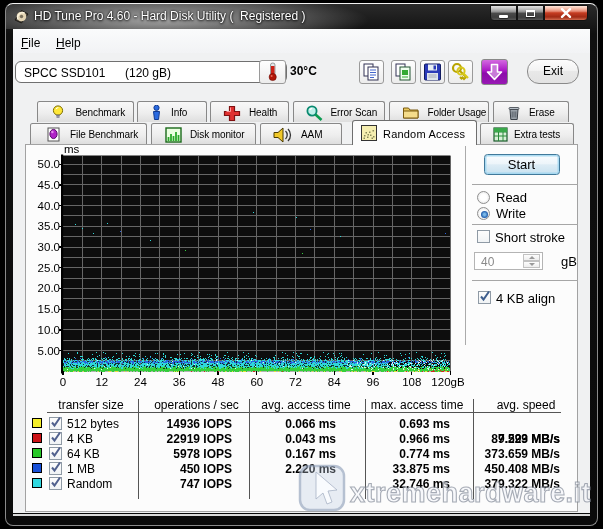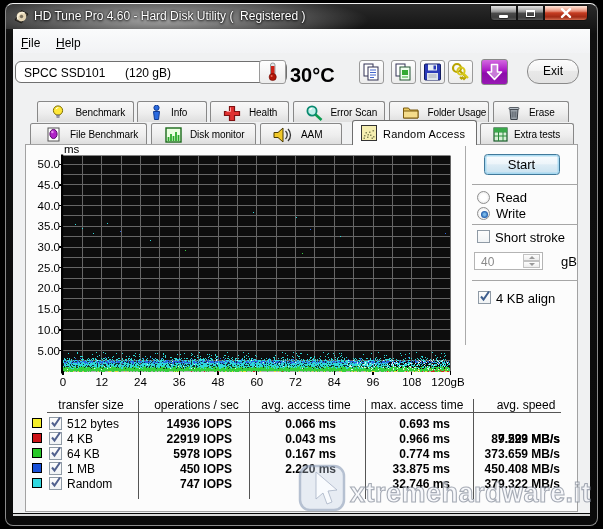--- a/index.html
+++ b/index.html
@@ -26,21 +26,21 @@
 #menustrip { left:13px; top:29px; width:577px; height:24px; background:linear-gradient(#fafbfc,#f2f3f5); }
 .mitem { top:36px; font-size:12px; color:#000; }
 .mitem u { text-decoration:underline; }
 
 #combo { left:15px; top:61px; width:272px; height:22px; background:#fff; border:1px solid #707070; border-radius:6px; }
 #combo .t1 { position:absolute; left:8px; top:3.5px; font-size:12px; }
 #combo .t2 { position:absolute; left:109px; top:3.5px; font-size:12px; }
 #combo .ar { position:absolute; right:7px; top:8px; width:0; height:0; border-left:4.5px solid transparent; border-right:4.5px solid transparent; border-top:5px solid #111; }
 .tbtn { border:1px solid #9a9a9a; border-radius:3px; background:linear-gradient(#fefefe,#ececec); }
 #thermo { left:259px; top:60px; width:27px; height:24px; }
-#degc { left:290px; top:64px; font-size:20px; font-weight:bold; }
+#degc { left:290px; top:64px; font-size:12px; font-weight:bold; }
 #exitb { left:527px; top:59px; width:52px; height:25px; border:1px solid #8a8a8a; border-radius:12px;
   background:linear-gradient(#fdfdfd,#f3f3f3 45%,#e8e8e8 50%,#e2e2e2); font-size:12px; text-align:center; line-height:23px; }
 
 .tab { height:21px; border:1px solid #888; border-bottom:none; border-radius:2.5px 2.5px 0 0;
   background:linear-gradient(#f8f8f8,#eeeeee 55%,#dedede); font-size:10px; letter-spacing:-0.1px; color:#000; }
 .tab .ic { position:absolute; left:7px; top:3px; }
 .tab .tx { position:absolute; top:5px; white-space:nowrap; }
 .trow1 { top:101px; }
 .trow2 { top:123px; }
 #tabsel { left:352px; top:120px; width:125px; height:25px; border:1px solid #6e6e6e; border-bottom:none;

